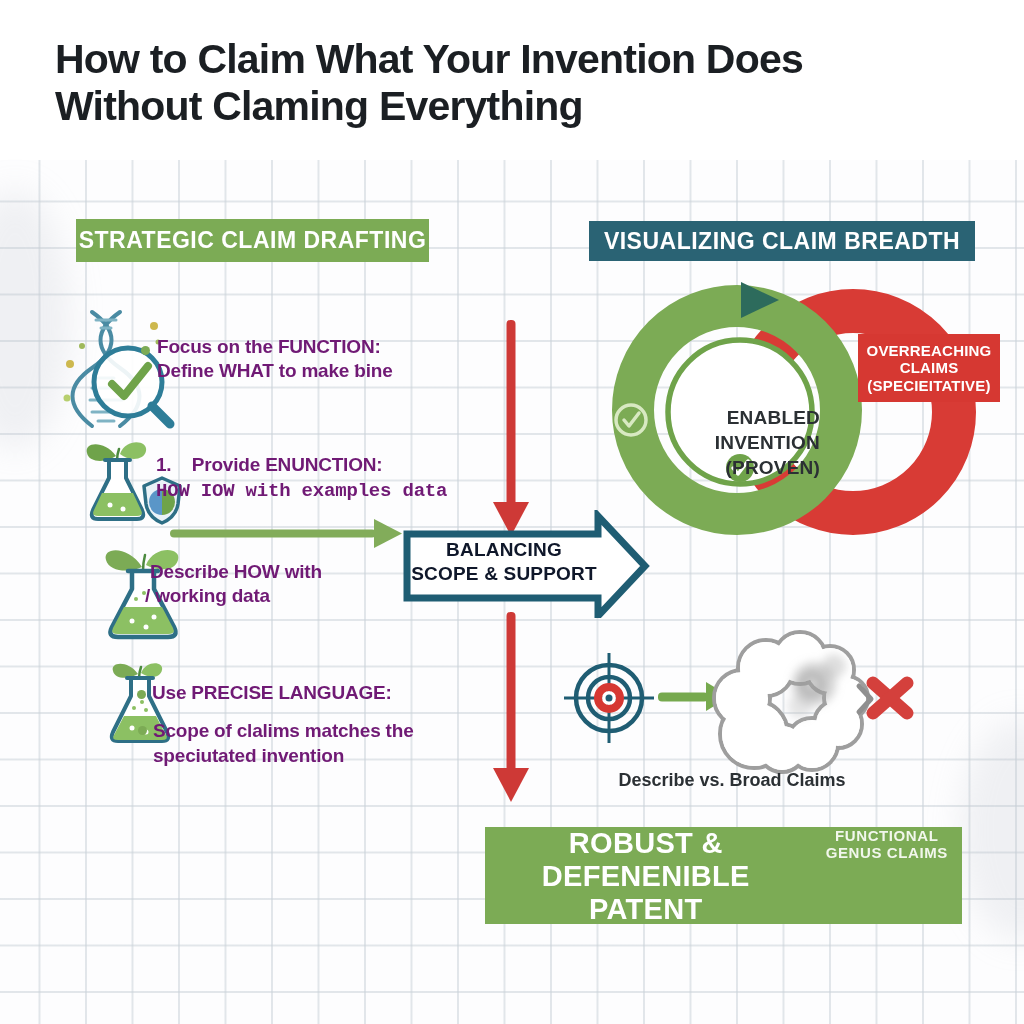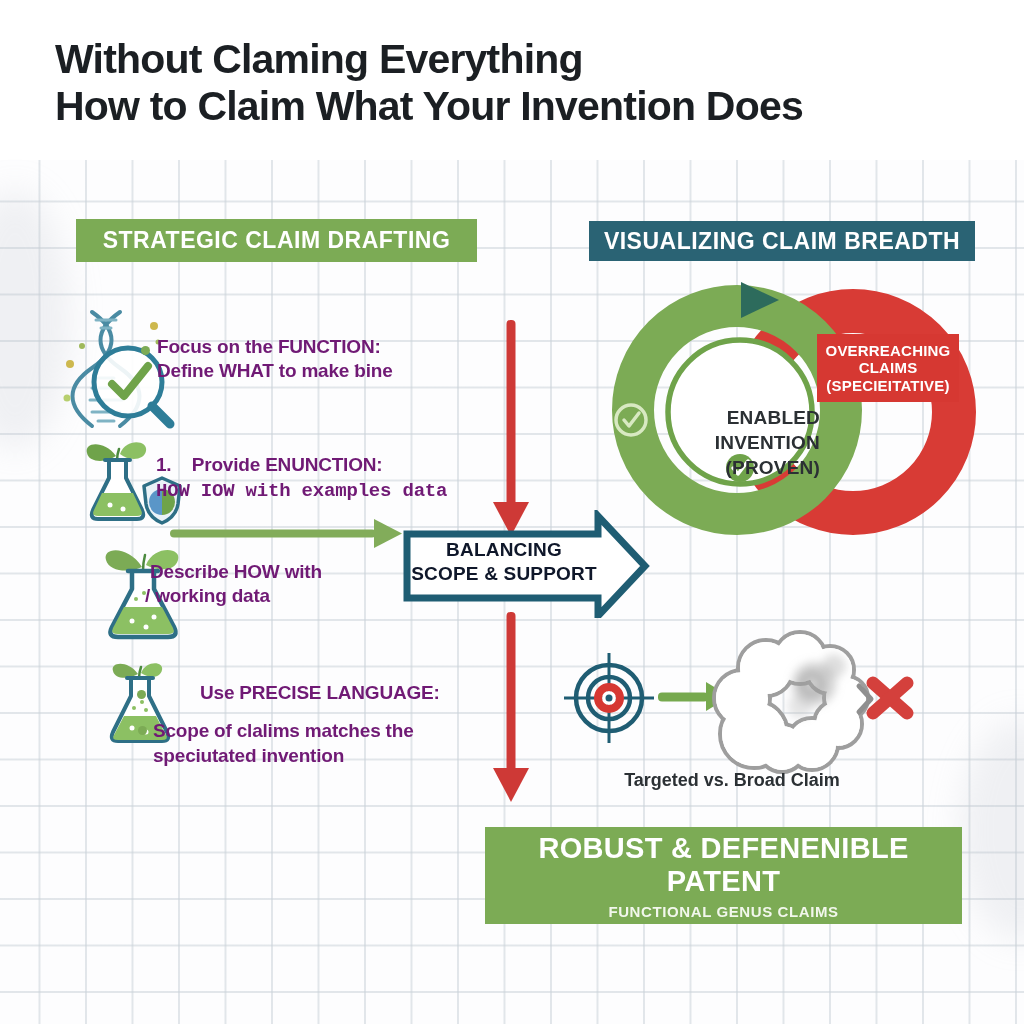--- a/index.html
+++ b/index.html
@@ -26,45 +26,46 @@
     color:#ffffff;font-weight:700;font-size:23px;letter-spacing:.5px;
     display:flex;align-items:center;justify-content:center;text-align:center;
   }
   .item-line{white-space:pre;font-size:19px;font-weight:700;color:#701a75;line-height:24px;letter-spacing:-0.2px;}
   .bullet{width:9px;height:9px;border-radius:50%;background:#7cab55;}
   .venn-inner-text{font-size:19px;font-weight:700;color:#2b3034;line-height:25px;text-align:right;letter-spacing:.2px;margin-top:33px;}
   .red-label{
     background:#d63832;color:#ffffff;font-weight:700;font-size:15px;line-height:17.5px;
     text-align:center;display:flex;flex-direction:column;justify-content:center;
     letter-spacing:.2px;
+    margin-left:41px;
   }
   .balance-text{font-size:19px;font-weight:700;color:#0f172a;line-height:24px;text-align:center;letter-spacing:.2px;}
   .caption{font-size:18px;font-weight:700;color:#2b3034;text-align:center;}
   .footer-box{
     background:#7cab55;color:#ffffff;text-align:center;
-    display:flex;flex-direction:column;justify-content:center;gap:5px;
+    display:flex;flex-direction:row;justify-content:center;gap:5px;
   }
   .footer-l1{font-size:29px;font-weight:700;letter-spacing:.3px;}
   .footer-l2{font-size:15px;font-weight:700;color:#f2f7ec;letter-spacing:.6px;}
 </style>
 </head>
 <body>
 
 <div id="canvas">
 
   <div class="grid-layer"></div>
   <div class="smudge" style="left:-40px;top:190px;width:110px;height:260px;"></div>
   <div class="smudge" style="left:960px;top:720px;width:120px;height:220px;"></div>
 
   <div class="abs page-title" style="left:55px;top:36px;width:880px;">
+    <span style="display:block">How to Claim What Your Invention Does</span>
     <span style="display:block">Without Claming Everything</span>
-    <span style="display:block">How to Claim What Your Invention Does</span>
-  </div>
-
-  <div class="abs hdr" style="left:76px;top:219px;width:401px;height:43px;background:#7cab55;">STRATEGIC CLAIM DRAFTING</div>
+  </div>
+
+  <div class="abs hdr" style="left:76px;top:219px;width:353px;height:43px;background:#7cab55;">STRATEGIC CLAIM DRAFTING</div>
   <div class="abs hdr" style="left:589px;top:221px;width:386px;height:40px;background:#2a6374;">VISUALIZING CLAIM BREADTH</div>
 
   <svg class="abs" style="left:54px;top:308px;" width="122" height="128" viewBox="0 0 122 128">
     <g stroke="#4a8ba3" stroke-width="4" fill="none" stroke-linecap="round">
       <path d="M38 4 C64 22 64 42 38 60 C12 78 12 98 38 118"></path>
       <path d="M66 4 C40 22 40 42 66 60 C92 78 92 98 66 118"></path>
     </g>
     <g stroke="#7fb3c4" stroke-width="3" stroke-linecap="round">
       <line x1="42" y1="12" x2="62" y2="12"></line>
       <line x1="47" y1="20" x2="57" y2="20"></line>
@@ -132,21 +133,21 @@
     <path d="M45 20 L45 38 L27 74 Q23 83 32 83 L76 83 Q85 83 81 74 L63 38 L63 20" fill="#ffffff" stroke="#2e6f86" stroke-width="4" stroke-linejoin="round"></path>
     <path d="M38 58 L28 77 Q25 82 32 82 L76 82 Q83 82 80 77 L70 58 Z" fill="#8cc063"></path>
     <line x1="41" y1="20" x2="67" y2="20" stroke="#2e6f86" stroke-width="4" stroke-linecap="round"></line>
     <circle cx="48" cy="50" r="2" fill="#8cc063"></circle>
     <circle cx="56" cy="44" r="2" fill="#8cc063"></circle>
     <circle cx="60" cy="52" r="2" fill="#8cc063"></circle>
     <circle cx="46" cy="70" r="2.5" fill="#ffffff"></circle>
     <circle cx="60" cy="74" r="2.5" fill="#ffffff"></circle>
   </svg>
   <span class="abs bullet" style="left:137px;top:690px;"></span>
-  <div class="abs item-line" style="left:152px;top:681px;padding-left:48px;">Use PRECISE LANGUAGE:</div>
+  <div class="abs item-line" style="left:152px;top:681px;">Use PRECISE LANGUAGE:</div>
   <span class="abs bullet" style="left:138px;top:726px;"></span>
   <div class="abs" style="left:153px;top:718px;">
     <div class="item-line" style="line-height:25px;">Scope of clalims matches the</div>
     <div class="item-line" style="line-height:25px;">speciutated invention</div>
   </div>
 
   <svg class="abs" style="left:489px;top:320px;" width="44" height="218" viewBox="0 0 44 218">
     <rect x="17.5" y="0" width="9" height="186" rx="4" fill="#ce3936"></rect>
     <polygon points="4,182 40,182 22,216" fill="#ce3936"></polygon>
   </svg>
@@ -247,20 +248,20 @@
 
   <svg class="abs" style="left:855px;top:682px;" width="20" height="34" viewBox="0 0 20 34">
     <polyline points="4,4 16,17 4,30" fill="none" stroke="#8f8f8f" stroke-width="5" stroke-linecap="round" stroke-linejoin="round"></polyline>
   </svg>
 
   <svg class="abs" style="left:866px;top:674px;" width="48" height="48" viewBox="0 0 48 48">
     <line x1="7" y1="9" x2="41" y2="39" stroke="#d4403c" stroke-width="13" stroke-linecap="round"></line>
     <line x1="41" y1="9" x2="7" y2="39" stroke="#d4403c" stroke-width="13" stroke-linecap="round"></line>
   </svg>
 
-  <div class="abs caption" style="left:597px;top:770px;width:270px;">Targeted vs. Broad Claim</div>
+  <div class="abs caption" style="left:597px;top:770px;width:270px;">Describe vs. Broad Claims</div>
 
   <div class="abs footer-box" style="left:485px;top:827px;width:477px;height:97px;">
     <div class="footer-l1">ROBUST &amp; DEFENENIBLE PATENT</div>
     <div class="footer-l2">FUNCTIONAL GENUS CLAIMS</div>
   </div>
 
 </div>
 
 </body></html>

